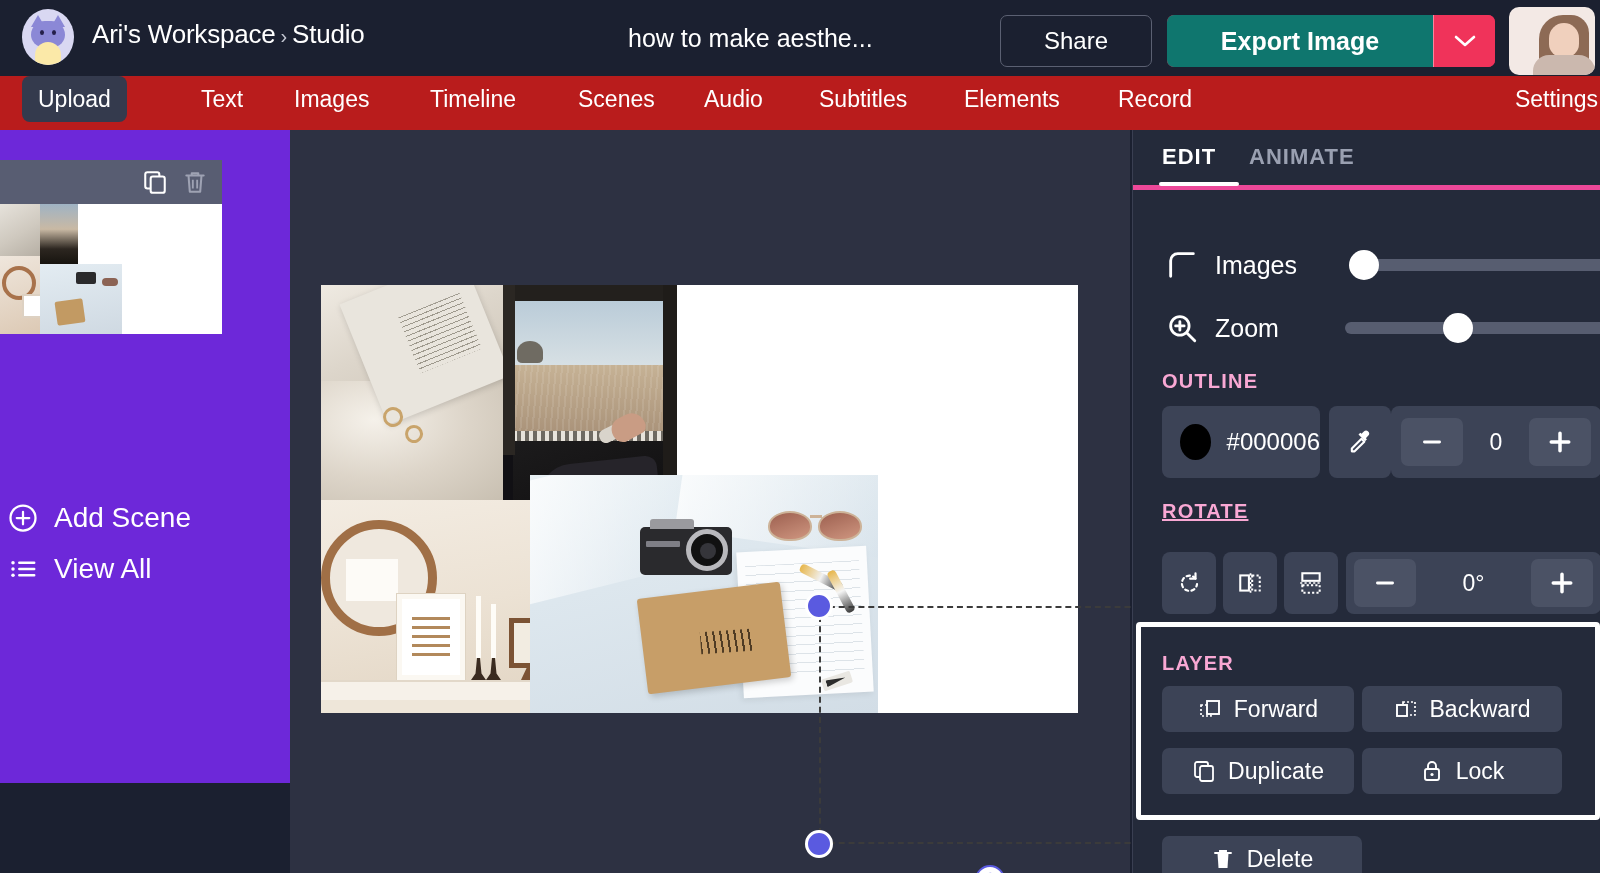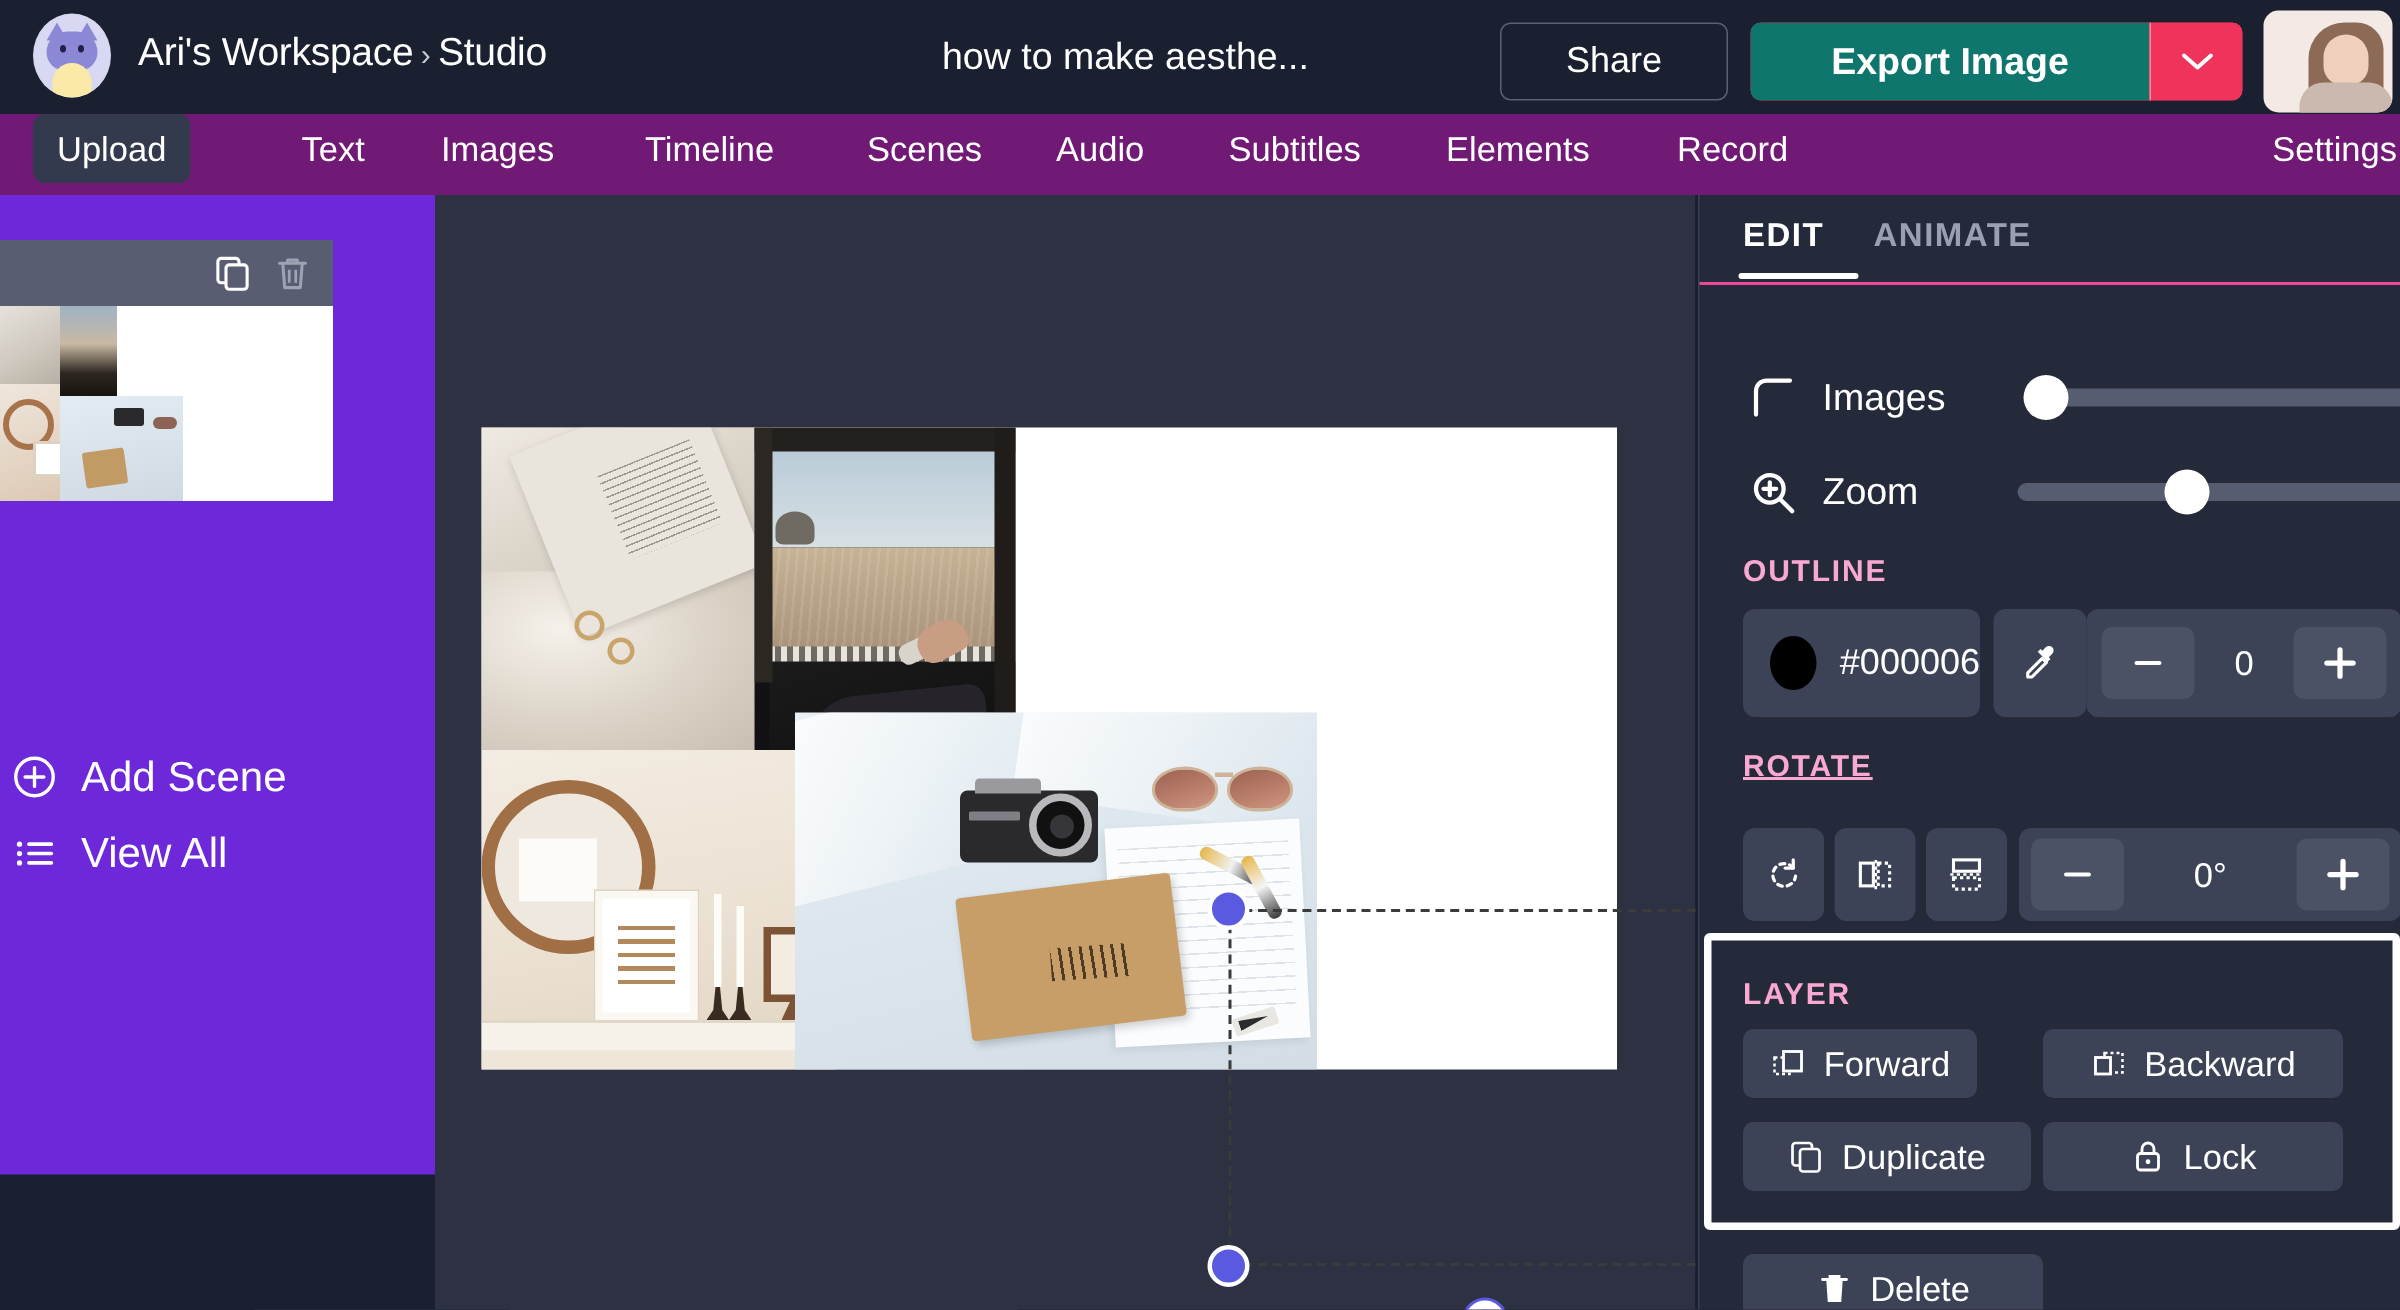--- a/index.html
+++ b/index.html
@@ -76,21 +76,21 @@
     position: absolute; left: 1509px; top: 7px; width: 86px; height: 68px;
     border-radius: 10px; overflow: hidden; background: #f3e9e5;
   }
   .ua-hair { position:absolute; left:30px; top:8px; width:50px;height:58px;background:#8d6a55; border-radius: 24px 18px 6px 6px;}
   .ua-face { position:absolute; left:40px; top:16px; width:30px;height:34px;background:#f0d0bd;border-radius: 15px 15px 13px 13px;}
   .ua-body { position:absolute; left:24px; top:48px; width:62px;height:24px;background:#cbb8ae;border-radius: 16px 16px 0 0;}
 
   
   .tabbar {
     position: absolute; top: 76px; left: 0; width: 1600px; height: 54px;
-    background: #701a75;
+    background: #b91c1c;
   }
   .tab {
     position: absolute; top: 0; height: 46px; line-height: 46px;
     font-size: 23px; color: #ffffff; padding: 0 16px; border-radius: 8px;
     cursor: pointer; white-space: nowrap;
   }
   .tab.active { background: #343a4d; font-weight: 400; }
   .settings-link {
     position: absolute; top: 0; right: 2px; height: 46px; line-height: 46px;
     font-size: 23px; color: #ffffff; cursor: pointer; white-space: nowrap;
@@ -225,21 +225,21 @@
     border-radius: 50%; background: #ffffff; border: 2px solid #5a5ae0;
     display:flex;align-items:center;justify-content:center; cursor:pointer;
   }
 
   
   .rpanel {
     position: absolute; left: 1132px; top: 130px; width: 468px; height: 743px;
     background: #242a3a; border-left: 1px solid #3a3f52;
   }
   .rtabs { position: absolute; left: 0; top: 0; width: 468px; height: 60px;
-    border-bottom: 2px solid #ec4899; }
+    border-bottom: 5px solid #ec4899; }
   .rtab { position: absolute; top: 14px; font-size: 22px; letter-spacing: 1px;
     font-weight: bold; cursor: pointer; }
   .rtab.active { left: 29px; color: #ffffff; }
   .rtab.inactive { left: 116px; color: #9aa0b1; }
   .rtab.active::after { content:""; position:absolute; left:-3px; bottom:-16px;
     width: 80px; height: 4px; background: #ffffff; border-radius:2px; }
 
   .row-slider { position: absolute; left: 0; width: 468px; height: 50px; display:flex; align-items:center; }
   .row-slider .lic { position:absolute; left:32px; width:34px; height:34px; }
   .row-slider .lab { position:absolute; left:82px; font-size: 25px; color:#fff; }
@@ -528,21 +528,21 @@
       <span class="step-val">0°</span>
       <span class="step-btn">
         <svg width="30" height="30" viewBox="0 0 24 24">
             <path d="M12 5v14M5 12h14" stroke="#fff" stroke-width="2.8" stroke-linecap="round"></path>
           </svg>
       </span>
     </div>
 
     <div class="sec-label" style="top:522px;">LAYER</div>
 
-    <div class="lbtn" style="left:29px;  top:556px; width:156px;">
+    <div class="lbtn" style="left:29px;  top:556px; width:192px;">
       <span>
         <svg width="24" height="24" viewBox="0 0 24 24">
             <rect x="3" y="8" width="10" height="11" stroke="#fff" stroke-width="1.7" fill="none" stroke-dasharray="2 2"></rect>
             <rect x="9" y="4" width="12" height="13" stroke="#fff" stroke-width="1.9" fill="#3c4356"></rect>
           </svg>
       </span>
       <span>Forward</span>
     </div>
     <div class="lbtn" style="left:229px; top:556px; width:200px;">
       <span>

